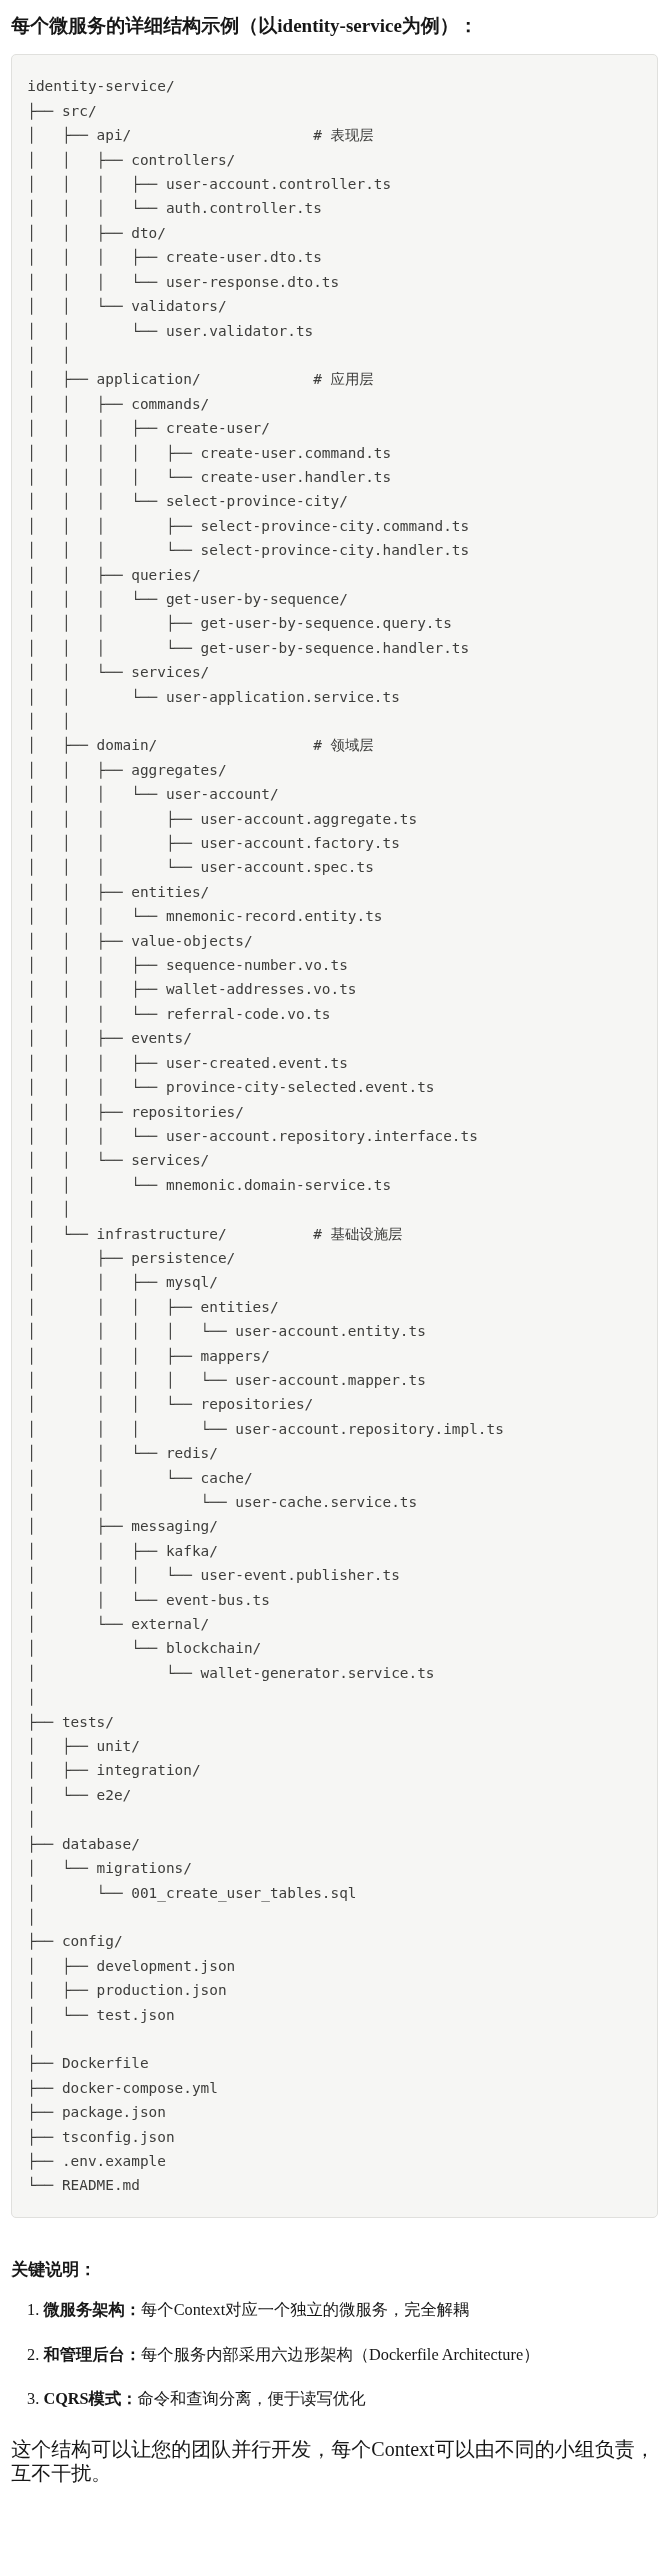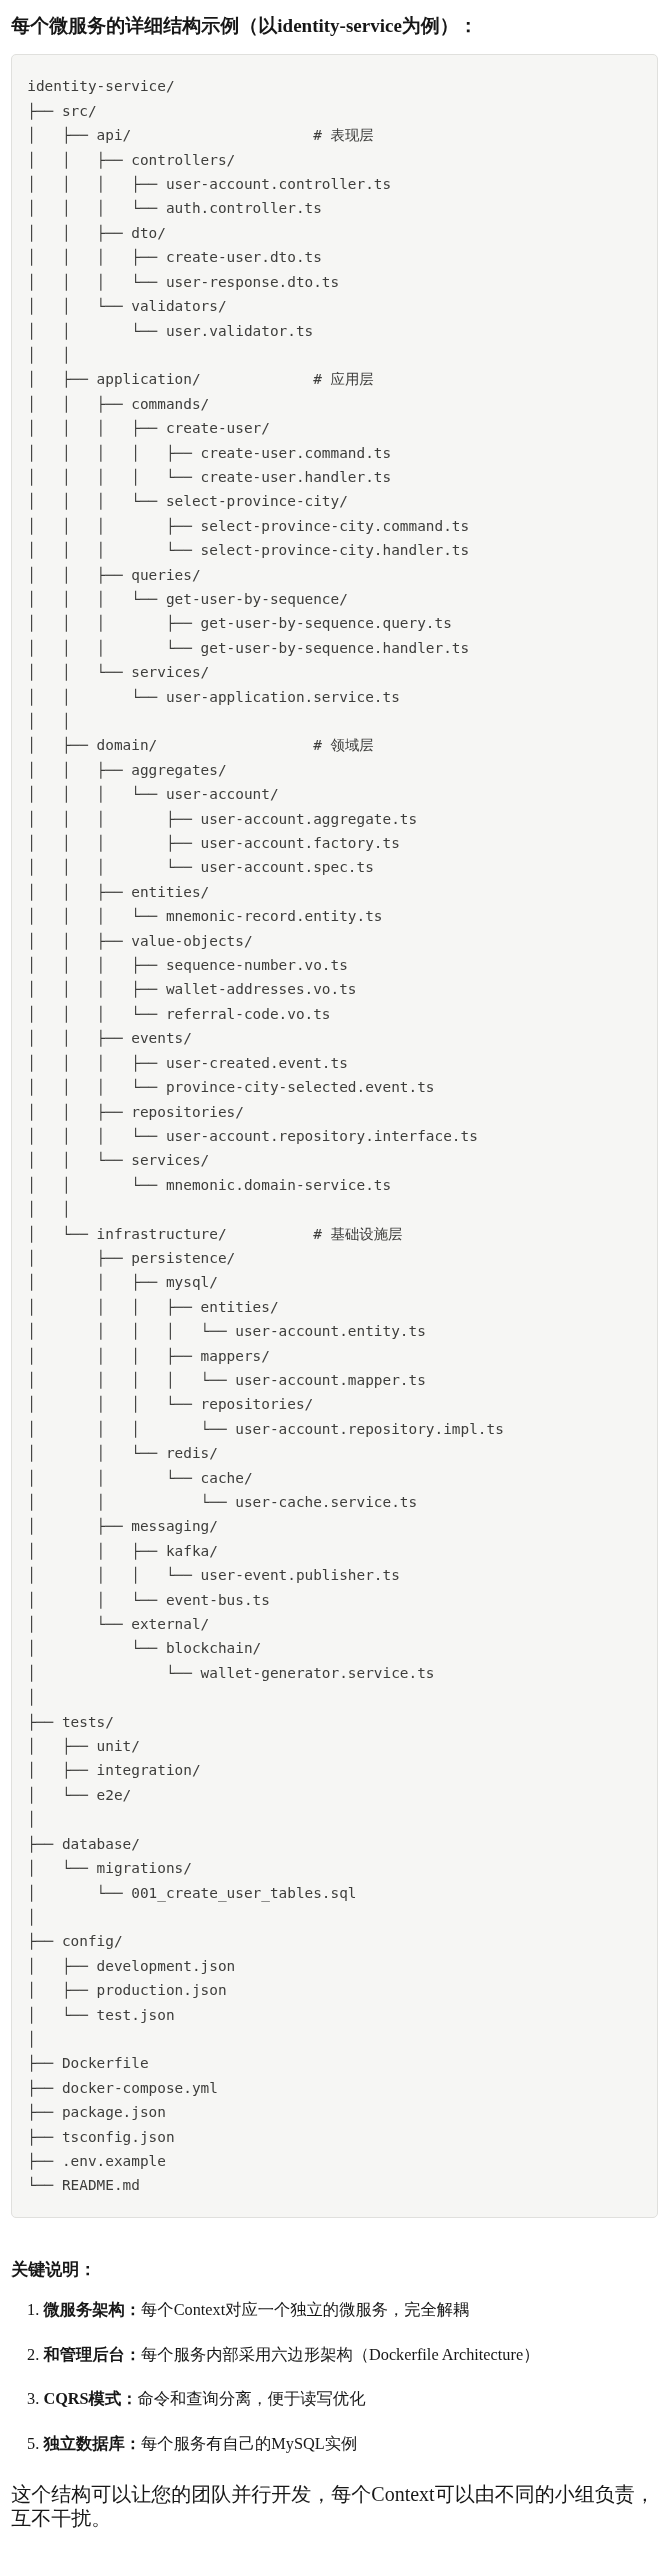--- a/index.html
+++ b/index.html
@@ -165,21 +165,18 @@
   <ul class="notes-list">
     <li>
       <span>1. </span><span class="note-term">微服务架构：</span><span>每个Context对应一个独立的微服务，完全解耦</span>
     </li>
     <li>
       <span>2. </span><span class="note-term">和管理后台：</span><span>每个服务内部采用六边形架构（Dockerfile Architecture）</span>
     </li>
     <li>
       <span>3. </span><span class="note-term">CQRS模式：</span><span>命令和查询分离，便于读写优化</span>
     </li>
-    <li>
-      <span>5. </span><span class="note-term">独立数据库：</span><span>每个服务有自己的MySQL实例</span>
-    </li>
   </ul>
 
   <p class="closing-paragraph">这个结构可以让您的团队并行开发，每个Context可以由不同的小组负责，互不干扰。</p>
 
 </div>
 
 
 </body></html>

